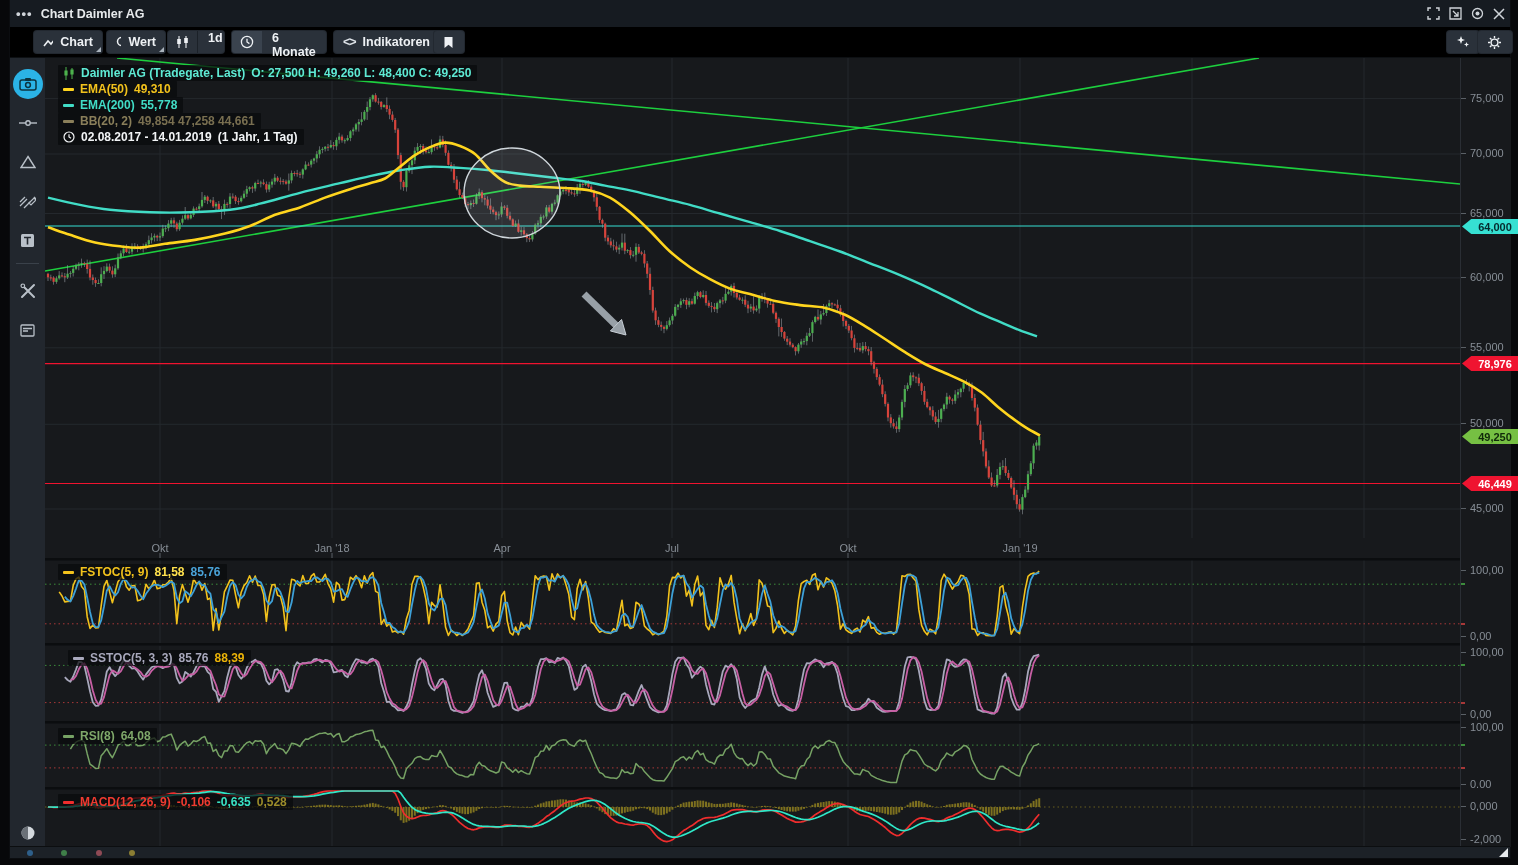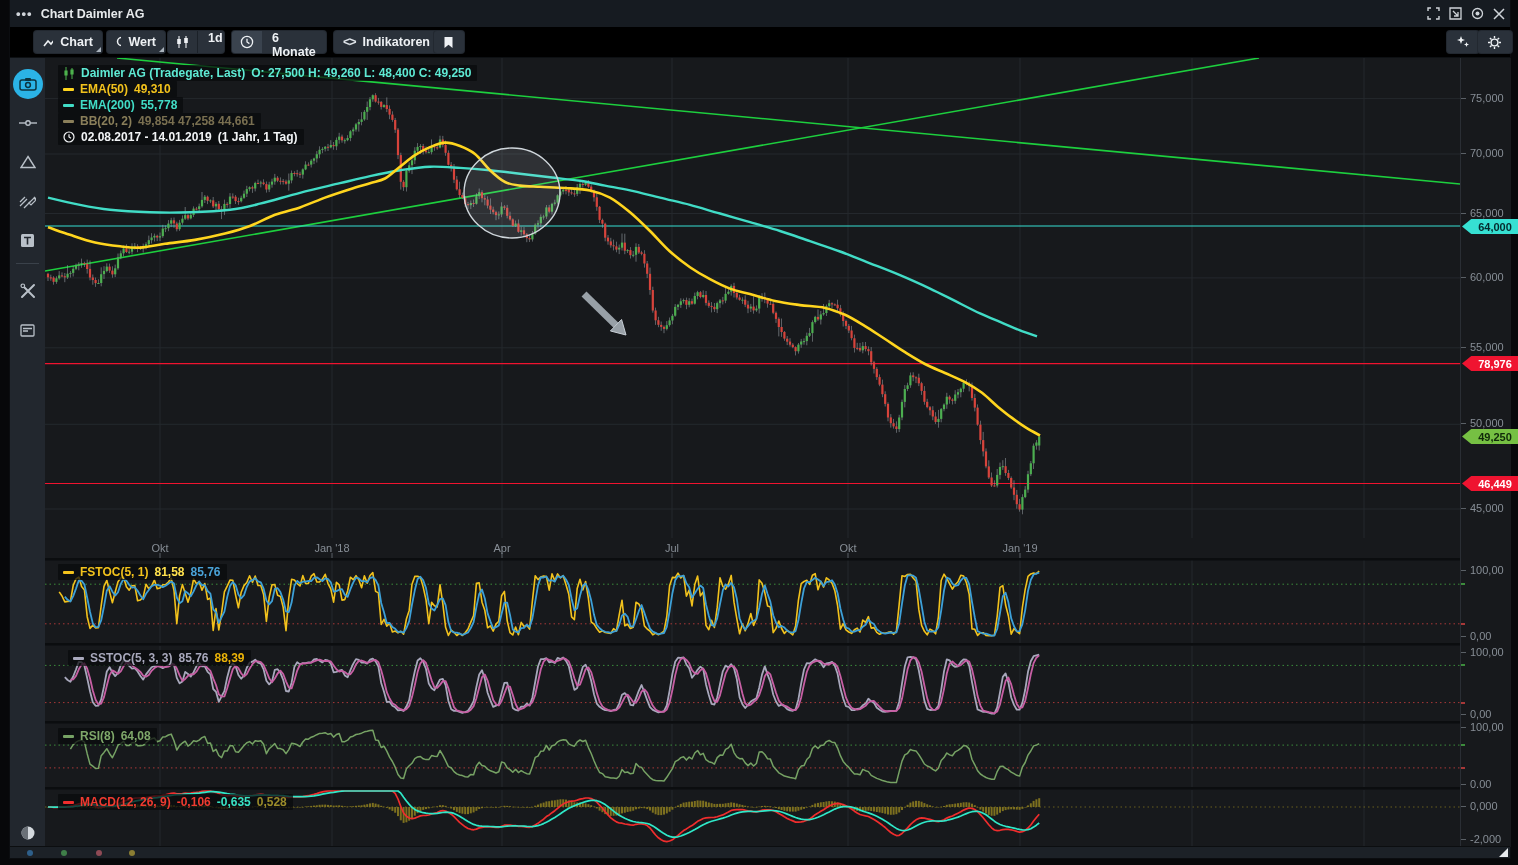--- a/index.html
+++ b/index.html
@@ -1427,21 +1427,21 @@
             <circle cx="6" cy="6" r="5" stroke="#f2f4f6" stroke-width="1.2" fill="none"></circle>
             <path d="M6 3.2V6l2 1.3" stroke="#f2f4f6" stroke-width="1.2" fill="none"></path>
           </svg>
       </span>
       <span class="c-white">02.08.2017 - 14.01.2019</span>
       <span class="c-white">(1 Jahr, 1 Tag)</span>
     </div>
 
     <div class="chip" style="left:13px;top:506px">
       <span class="dash" style="background:#f2c21c"></span>
-      <span class="c-yellow">FSTOC(5, 1)</span>
+      <span class="c-yellow">FSTOC(5, 9)</span>
       <span class="c-yellowB">81,58</span>
       <span class="c-blue">85,76</span>
     </div>
     <div class="chip" style="left:23px;top:592px">
       <span class="dash" style="background:#a8a8bc"></span>
       <span class="c-slate">SSTOC(5, 3, 3)</span>
       <span class="c-slate">85,76</span>
       <span class="c-pink">88,39</span>
     </div>
     <div class="chip" style="left:13px;top:670px">

